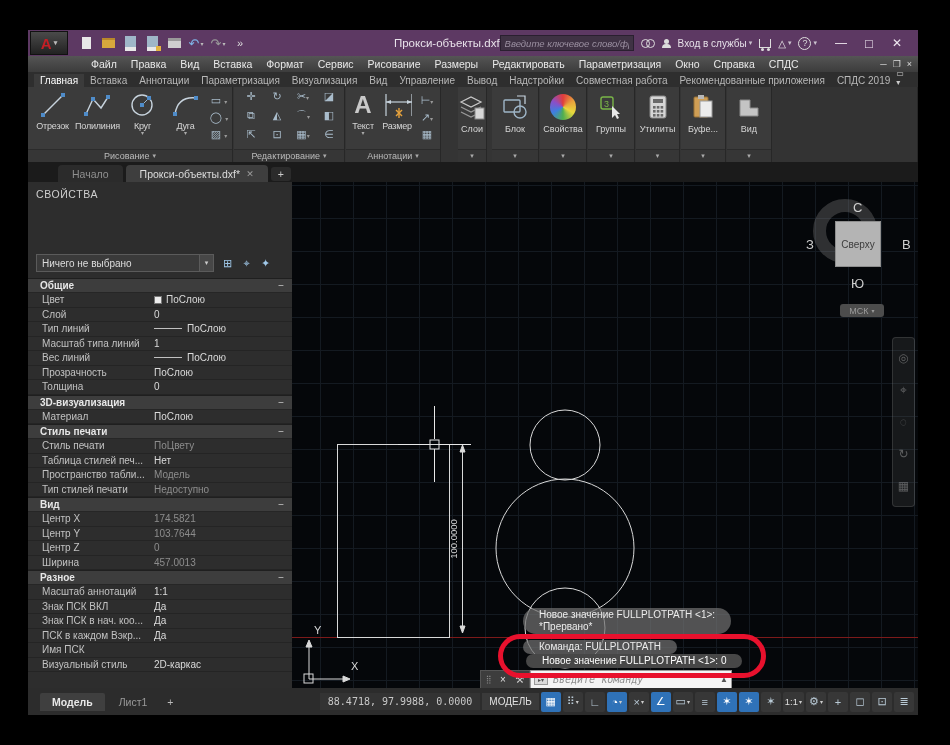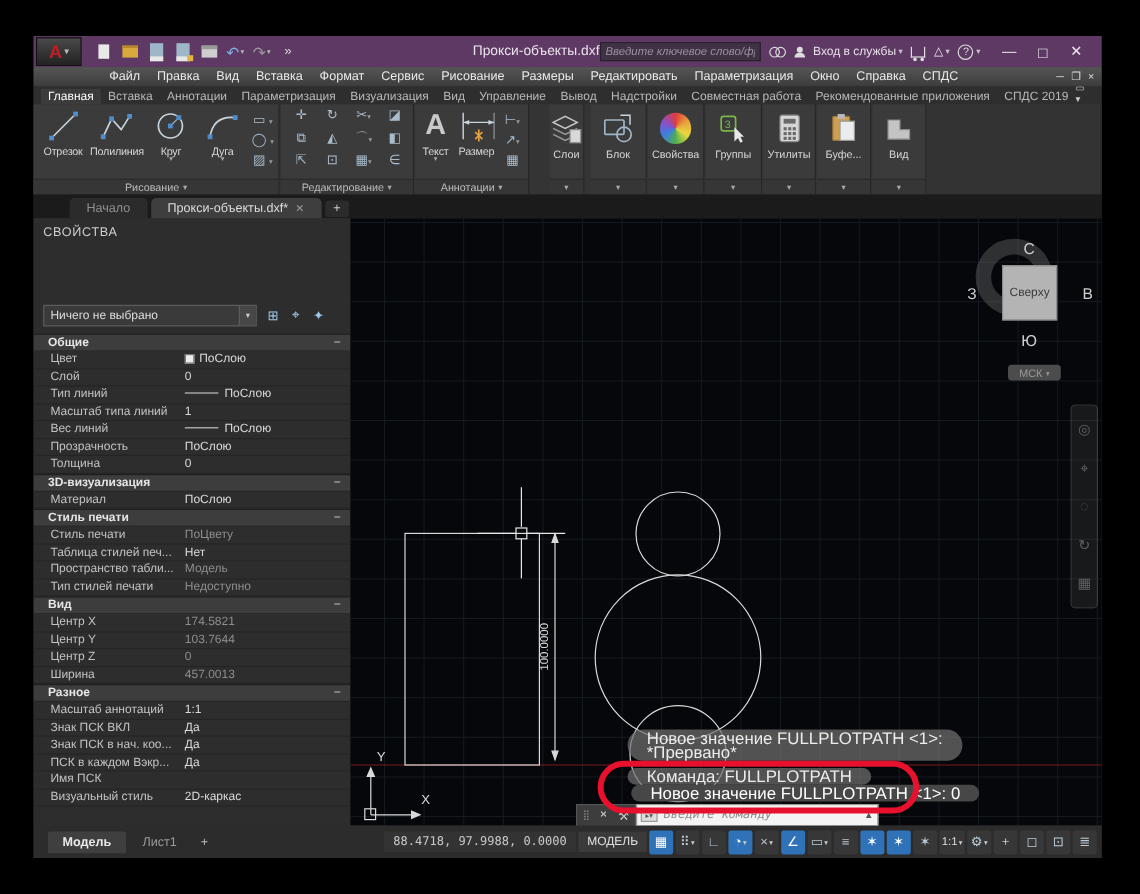--- a/index.html
+++ b/index.html
@@ -109,21 +109,21 @@
   
   .vc-ring{position:absolute;left:521px;top:17px;width:64px;height:64px;border:13px solid rgba(125,125,125,0.35);border-radius:50%;}
   .vc-face{position:absolute;left:543px;top:39px;width:46px;height:46px;background:#b4b4b4;border:1px solid #8e8e8e;color:#3c3c3c;font-size:10px;display:flex;align-items:center;justify-content:center;cursor:pointer;}
   .vc-letter{position:absolute;color:#cfcfcf;font-size:13px;cursor:pointer;}
   .wcs-pill{position:absolute;left:548px;top:122px;width:44px;height:13px;background:#4c4c4c;border-radius:3px;color:#9a9a9a;font-size:9px;display:flex;align-items:center;justify-content:center;gap:3px;cursor:pointer;}
   .wcs-pill .dd{font-size:6px;}
   
   .navbar{position:absolute;left:600px;top:155px;width:23px;height:170px;background:rgba(90,90,90,0.22);border:1px solid rgba(130,130,130,0.25);border-radius:4px;display:flex;flex-direction:column;align-items:center;justify-content:space-around;padding:4px 0;}
   .nav-i{color:rgba(200,200,200,0.4);font-size:12px;cursor:pointer;}
   
-  .hist{position:absolute;background:rgba(112,112,112,0.72);color:#ececec;font-family:"DejaVu Sans Mono",monospace;font-size:14px;line-height:12px;padding:1px 16px;white-space:nowrap;border-radius:13px;}
+  .hist{position:absolute;background:rgba(112,112,112,0.72);color:#ececec;font-family:"DejaVu Sans Mono",monospace;font-size:10px;line-height:12px;padding:1px 16px;white-space:nowrap;border-radius:13px;}
   .hist.hl{background:#474747;color:#fff;}
   .red-oval{position:absolute;left:206px;top:452px;width:268px;height:44px;border:5px solid #e8112d;border-radius:22px;pointer-events:none;z-index:6;}
   
   .cmdbar{position:absolute;left:188px;top:488px;width:252px;height:19px;display:flex;z-index:5;}
   .cmd-left{width:50px;background:#3d3d3d;border:1px solid #555;display:flex;align-items:center;justify-content:space-around;color:#e0e0e0;}
   .cmd-grip{color:#8a8a8a;font-size:8px;letter-spacing:-1px;}
   .cmd-x{font-size:10px;cursor:pointer;}
   .cmd-wrench{font-size:10px;cursor:pointer;color:#cfcfcf;}
   .cmd-field{flex:1;background:#f4f4f4;border:1px solid #9a9a9a;display:flex;align-items:center;padding:0 3px;gap:3px;}
   .cmd-prompt-icn{width:14px;height:11px;background:#dcdcdc;border:1px solid #9a9a9a;font-size:6px;color:#555;display:flex;align-items:center;justify-content:center;}

